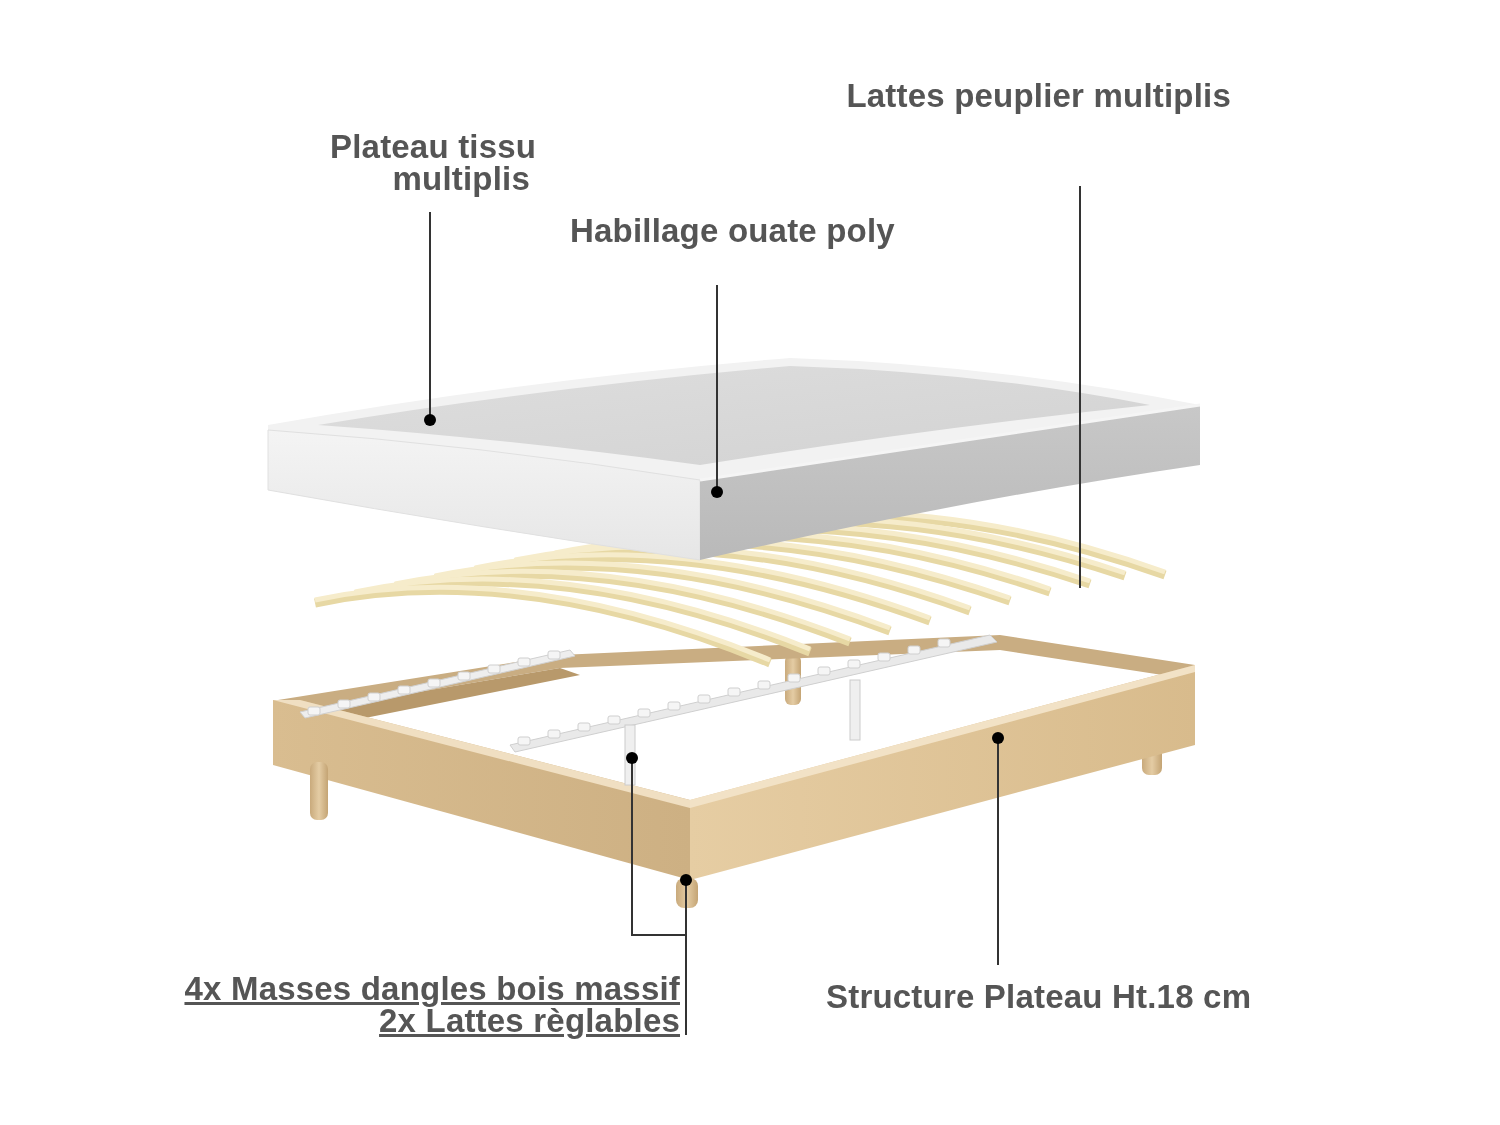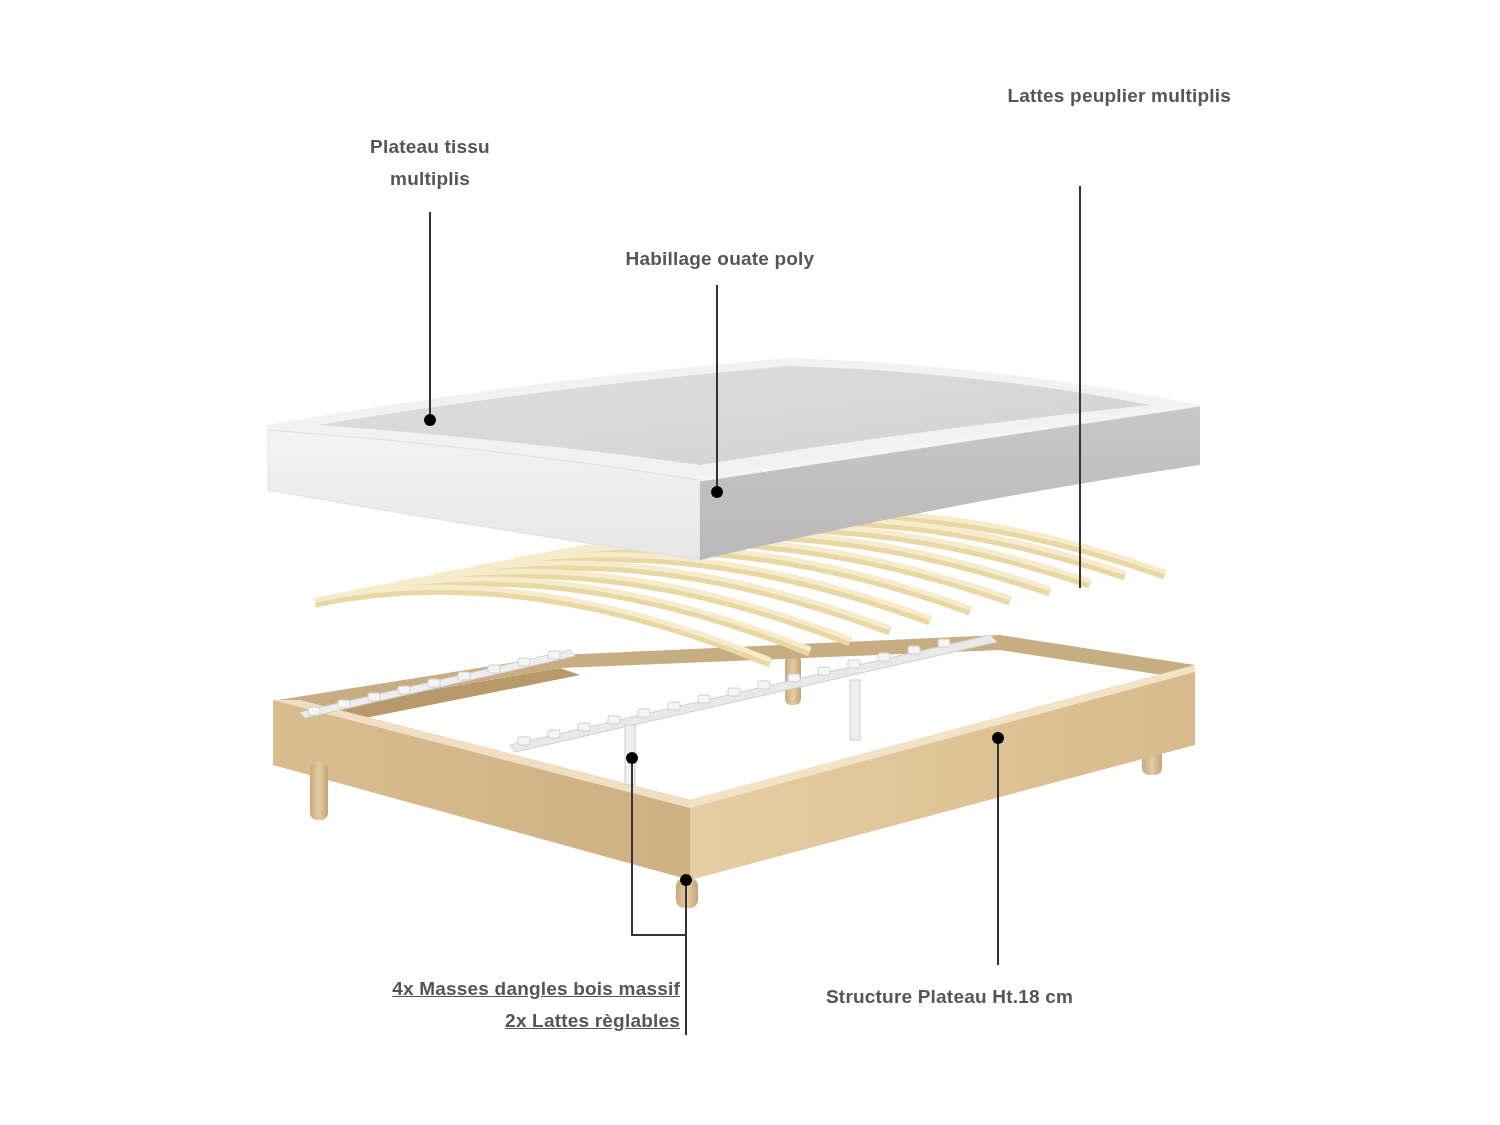--- a/index.html
+++ b/index.html
@@ -1,22 +1,22 @@
 <!DOCTYPE html>
 <html><head>
 <meta charset="utf-8">
 <style>
   html, body { margin:0; padding:0; background:#ffffff; }
   body { width:1500px; height:1125px; position:relative; overflow:hidden;
          font-family:"Liberation Sans", "DejaVu Sans", sans-serif; }
   .stage { position:absolute; left:0; top:0; width:1500px; height:1125px; }
-  .label { position:absolute; color:#555555; font-weight:bold; font-size:19px;
+  .label { position:absolute; color:#555555; font-weight:bold; font-size:33px;
            line-height:32px; white-space:nowrap; letter-spacing:0.2px; }
   .label div { display:block; }
-  .center { text-align:center; }
+  .center { text-align:right; }
   .right { text-align:right; }
   svg { position:absolute; left:0; top:0; }
 </style>
 </head>
 <body>
 
 <div class="stage">
 
   <svg width="1500" height="1125" viewBox="0 0 1500 1125">
     <defs>
@@ -161,21 +161,21 @@
       <circle cx="686" cy="880" r="6"></circle>
       <circle cx="998" cy="738" r="6"></circle>
     </g>
   </svg>
 
   <div class="label center" style="left:330px; top:131px; width:200px;">
     <div>Plateau tissu</div>
     <div>multiplis</div>
   </div>
 
-  <div class="label center" style="left:570px; top:215px; width:300px;margin-top:28px;">
+  <div class="label center" style="left:570px; top:215px; width:300px;">
     <div>Habillage ouate poly</div>
   </div>
 
   <div class="label right" style="right:269px; top:80px;">
     <div>Lattes peuplier multiplis</div>
   </div>
 
   <div class="label right" style="right:820px; top:973px;text-decoration:underline;">
     <div>4x Masses dangles bois massif</div>
     <div>2x Lattes règlables</div>

